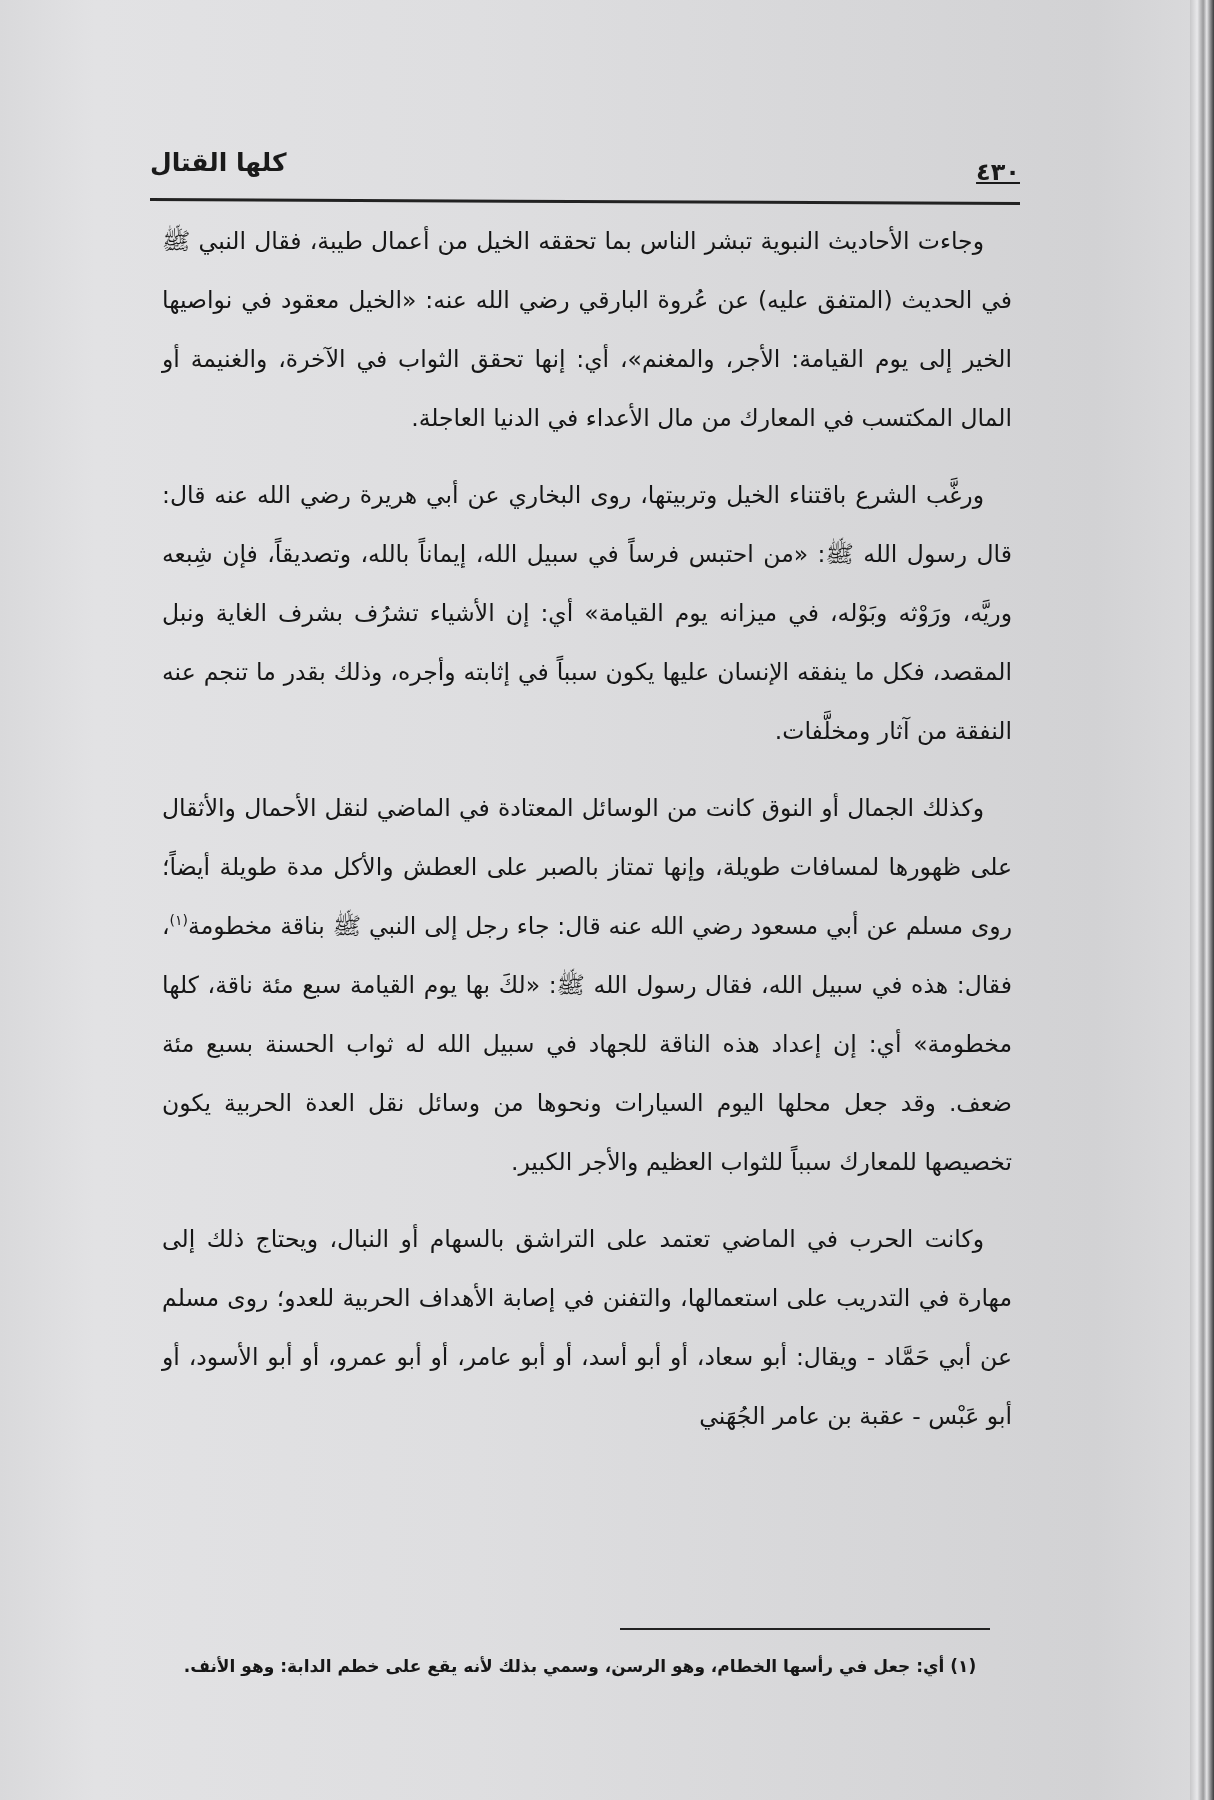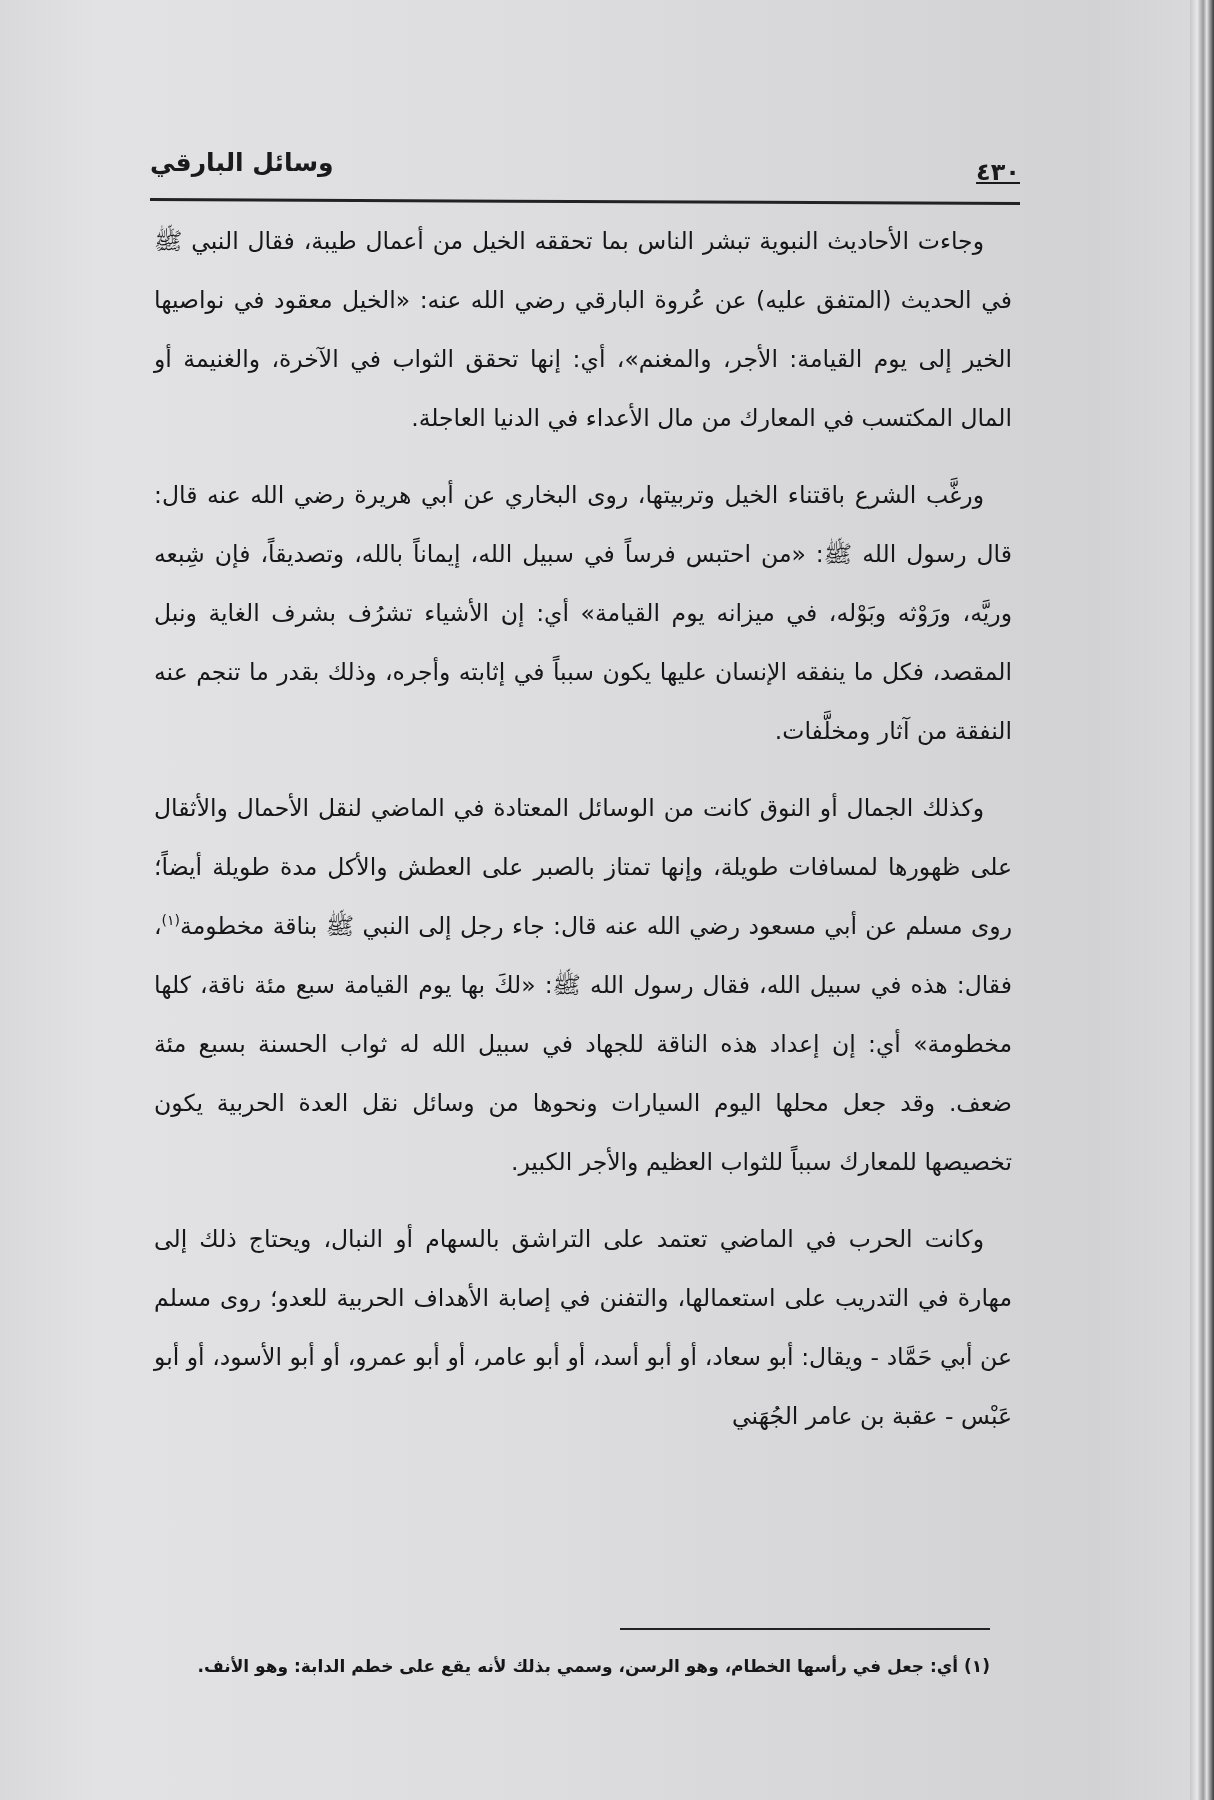--- a/index.html
+++ b/index.html
@@ -73,21 +73,21 @@
       width: 862px;
       direction: rtl;
       text-align: justify;
       text-align-last: right;
       color: #161616;
       font-family: "DejaVu Sans", sans-serif;
       font-size: 23.5px;
       line-height: 59px;
     }
     .para {
-      margin: 0 0 18px 4px;
+      margin: 0 0 18px 12px;
       text-indent: 28px;
     }
     .para.first {
       text-indent: 28px;
     }
     .sup {
       font-size: 14px;
       vertical-align: super;
       line-height: 0;
     }
@@ -98,21 +98,21 @@
       width: 370px;
       height: 2px;
       background: #222;
     }
     .footnote {
       position: absolute;
       left: 170px;
       top: 1656px;
       width: 820px;
       direction: rtl;
-      text-align: right;
+      text-align: center;
       font-family: "DejaVu Sans", sans-serif;
       font-size: 17px;
       color: #161616;
       font-weight: bold;
     }
     .bleed {
       position: absolute;
       color: rgba(80,80,80,0.12);
       direction: rtl;
       font-family: "DejaVu Sans", sans-serif;
@@ -121,21 +121,21 @@
     }
   </style>
 </head>
 <body>
 
 <div class="page">
 
   <div class="bleed" style="left:600px; top:140px;">​</div>
 
   <div class="header">
-    <span class="header-title">وسائل البارقي</span>
+    <span class="header-title">كلها القتال</span>
     <span class="page-number">٤٣٠</span>
   </div>
   <div class="header-rule"></div>
 
   <div class="body-text">
     <p class="para first">وجاءت الأحاديث النبوية تبشر الناس بما تحققه الخيل من أعمال طيبة، فقال النبي ﷺ في الحديث (المتفق عليه) عن عُروة البارقي رضي الله عنه: «الخيل معقود في نواصيها الخير إلى يوم القيامة: الأجر، والمغنم»، أي: إنها تحقق الثواب في الآخرة، والغنيمة أو المال المكتسب في المعارك من مال الأعداء في الدنيا العاجلة.</p>
     <p class="para">ورغَّب الشرع باقتناء الخيل وتربيتها، روى البخاري عن أبي هريرة رضي الله عنه قال: قال رسول الله ﷺ: «من احتبس فرساً في سبيل الله، إيماناً بالله، وتصديقاً، فإن شِبعه وريَّه، ورَوْثه وبَوْله، في ميزانه يوم القيامة» أي: إن الأشياء تشرُف بشرف الغاية ونبل المقصد، فكل ما ينفقه الإنسان عليها يكون سبباً في إثابته وأجره، وذلك بقدر ما تنجم عنه النفقة من آثار ومخلَّفات.</p>
     <p class="para"><span>وكذلك الجمال أو النوق كانت من الوسائل المعتادة في الماضي لنقل الأحمال والأثقال على ظهورها لمسافات طويلة، وإنها تمتاز بالصبر على العطش والأكل مدة طويلة أيضاً؛ روى مسلم عن أبي مسعود رضي الله عنه قال: جاء رجل إلى النبي ﷺ بناقة مخطومة</span><span class="sup">(١)</span><span>، فقال: هذه في سبيل الله، فقال رسول الله ﷺ: «لكَ بها يوم القيامة سبع مئة ناقة، كلها مخطومة» أي: إن إعداد هذه الناقة للجهاد في سبيل الله له ثواب الحسنة بسبع مئة ضعف. وقد جعل محلها اليوم السيارات ونحوها من وسائل نقل العدة الحربية يكون تخصيصها للمعارك سبباً للثواب العظيم والأجر الكبير.</span></p>
     <p class="para">وكانت الحرب في الماضي تعتمد على التراشق بالسهام أو النبال، ويحتاج ذلك إلى مهارة في التدريب على استعمالها، والتفنن في إصابة الأهداف الحربية للعدو؛ روى مسلم عن أبي حَمَّاد - ويقال: أبو سعاد، أو أبو أسد، أو أبو عامر، أو أبو عمرو، أو أبو الأسود، أو أبو عَبْس - عقبة بن عامر الجُهَني</p>
   </div>

